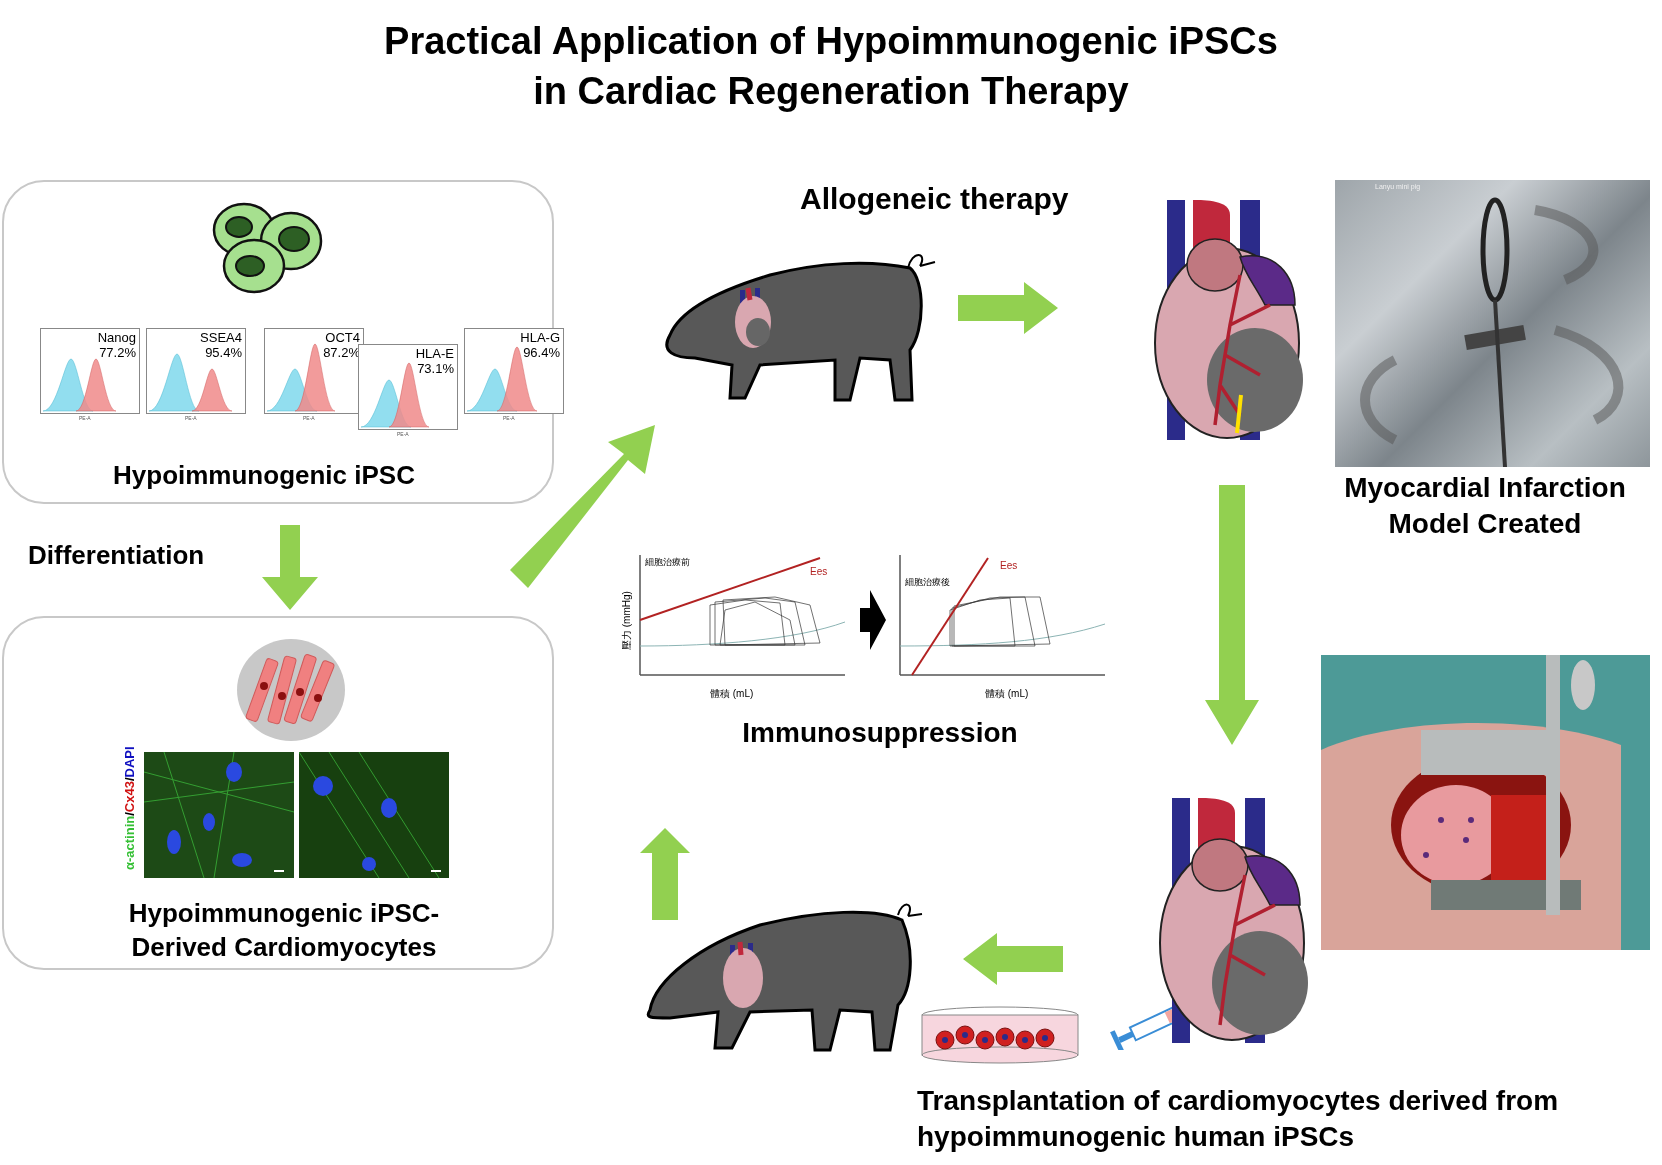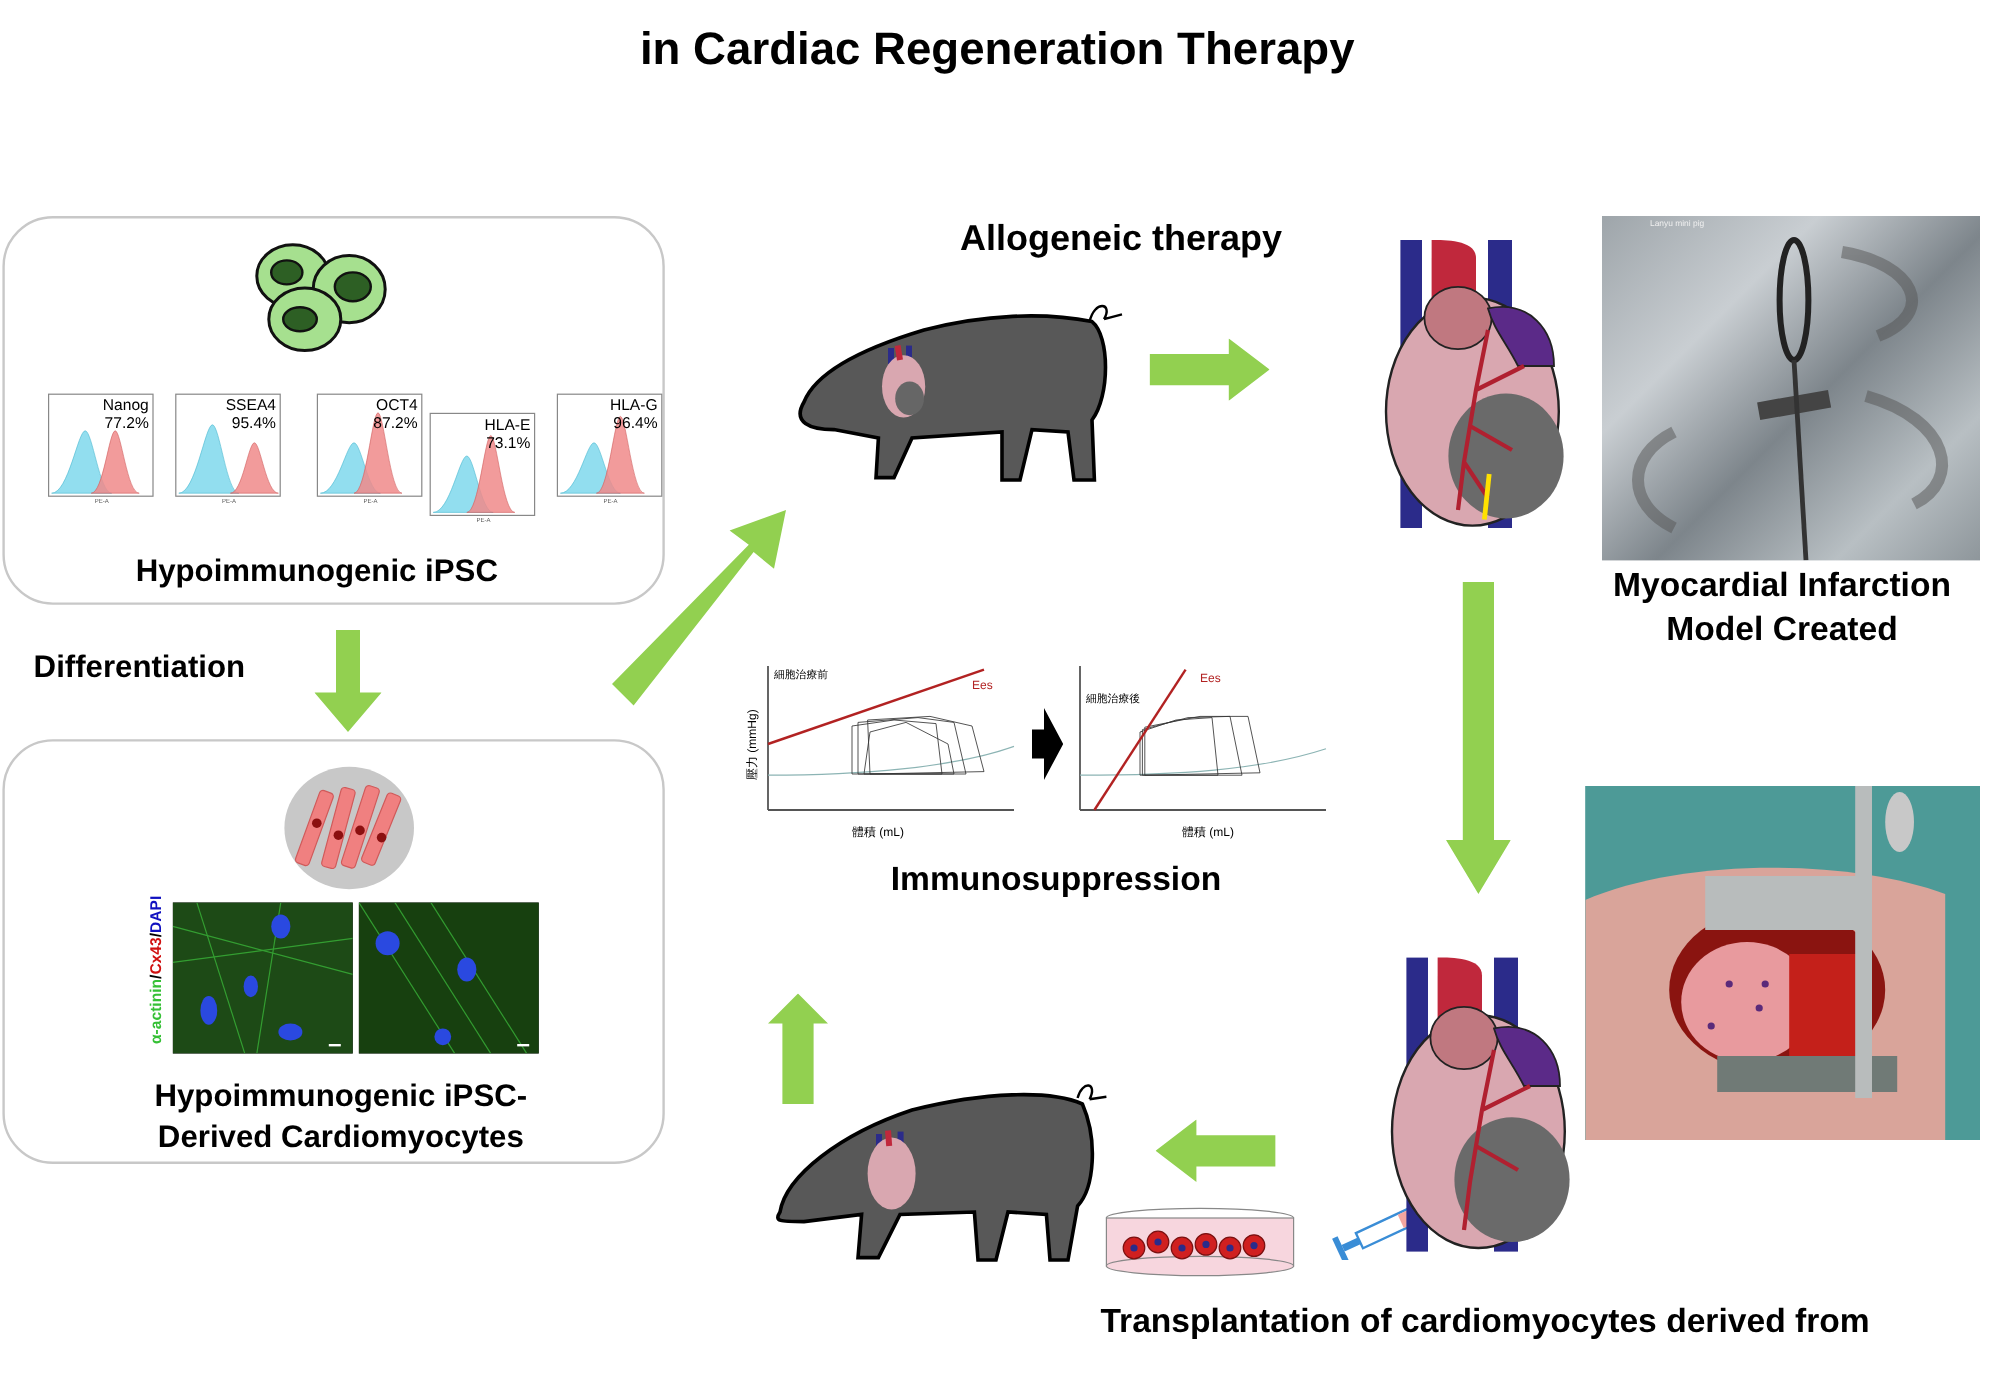--- a/index.html
+++ b/index.html
@@ -1,38 +1,39 @@
 <!DOCTYPE html>
 <html><head>
 <meta charset="utf-8">
 <style>
   html,body{margin:0;padding:0;background:#fff;}
   body{width:1662px;height:1165px;position:relative;overflow:hidden;font-family:"Liberation Sans",sans-serif;color:#000;}
   .abs{position:absolute;}
   .title{left:0;width:1662px;top:16px;text-align:center;font-weight:bold;font-size:38px;line-height:50px;}
   .lbl{font-weight:bold;font-size:26px;line-height:34px;text-align:center;}
   .box{border:2px solid #c8c8c8;border-radius:42px;background:#fff;}
-  .flow-panel{width:86px;height:84px;border:1px solid #888;background:#fff;}
+  .flow-panel{width:86px;height:84px;border:1px solid #888;background:#fff;padding-left:12px;}
   .flow-panel svg{position:absolute;left:0;top:0;}
   .flow-name{position:absolute;right:3px;top:1px;font-size:13px;line-height:15px;text-align:right;}
   .flow-axis{position:absolute;font-size:5px;color:#555;}
   .micro{background:#0b1a08;overflow:hidden;}
   .stain-label{transform:rotate(-90deg);transform-origin:left top;font-weight:bold;font-size:13px;white-space:nowrap;}
   .pv-title{position:absolute;font-size:9px;}
   .pv-ees{position:absolute;font-size:10px;color:#b22222;}
   .pv-x{position:absolute;font-size:10px;}
   .pv-y{position:absolute;font-size:10px;transform:rotate(-90deg);transform-origin:left top;white-space:nowrap;}
   .xray{background:linear-gradient(135deg,#9ea5aa,#c9ced2 30%,#7d858b 55%,#b8bfc3 80%,#8e969b);overflow:hidden;}
   .xray-txt{position:absolute;font-size:7px;color:#f0f0f0;line-height:9px;}
   .surgery{background:#4d9a97;overflow:hidden;}
 </style>
 </head>
 <body>
 
 <div class="abs title">
+  <div>Practical Application of Hypoimmunogenic iPSCs</div>
   <div>in Cardiac Regeneration Therapy</div>
 </div>
 
 <div class="abs box" style="left:2px;top:180px;width:548px;height:320px;">
   <svg class="abs" style="left:200px;top:12px" width="120" height="100" viewBox="0 0 120 100">
     <ellipse cx="40" cy="36" rx="30" ry="26" fill="#a6e08f" stroke="#111" stroke-width="2.5"></ellipse>
     <ellipse cx="35" cy="33" rx="13" ry="10" fill="#2d5f24" stroke="#111" stroke-width="2"></ellipse>
     <ellipse cx="87" cy="47" rx="30" ry="28" fill="#a6e08f" stroke="#111" stroke-width="2.5"></ellipse>
     <ellipse cx="90" cy="45" rx="15" ry="12" fill="#2d5f24" stroke="#111" stroke-width="2"></ellipse>
     <ellipse cx="50" cy="72" rx="30" ry="26" fill="#a6e08f" stroke="#111" stroke-width="2.5"></ellipse>
@@ -335,13 +336,14 @@
         <circle cx="120" cy="165" r="3"></circle>
         <circle cx="150" cy="165" r="3"></circle>
         <circle cx="145" cy="185" r="3"></circle>
         <circle cx="105" cy="200" r="3"></circle>
       </g>
   </svg>
 </div>
 
 <div class="abs lbl" style="left:917px;top:1083px;text-align:left;font-size:28px;line-height:36px;">
   <div>Transplantation of cardiomyocytes derived from</div>
+  <div>hypoimmunogenic human iPSCs</div>
 </div>
 
 </body></html>

